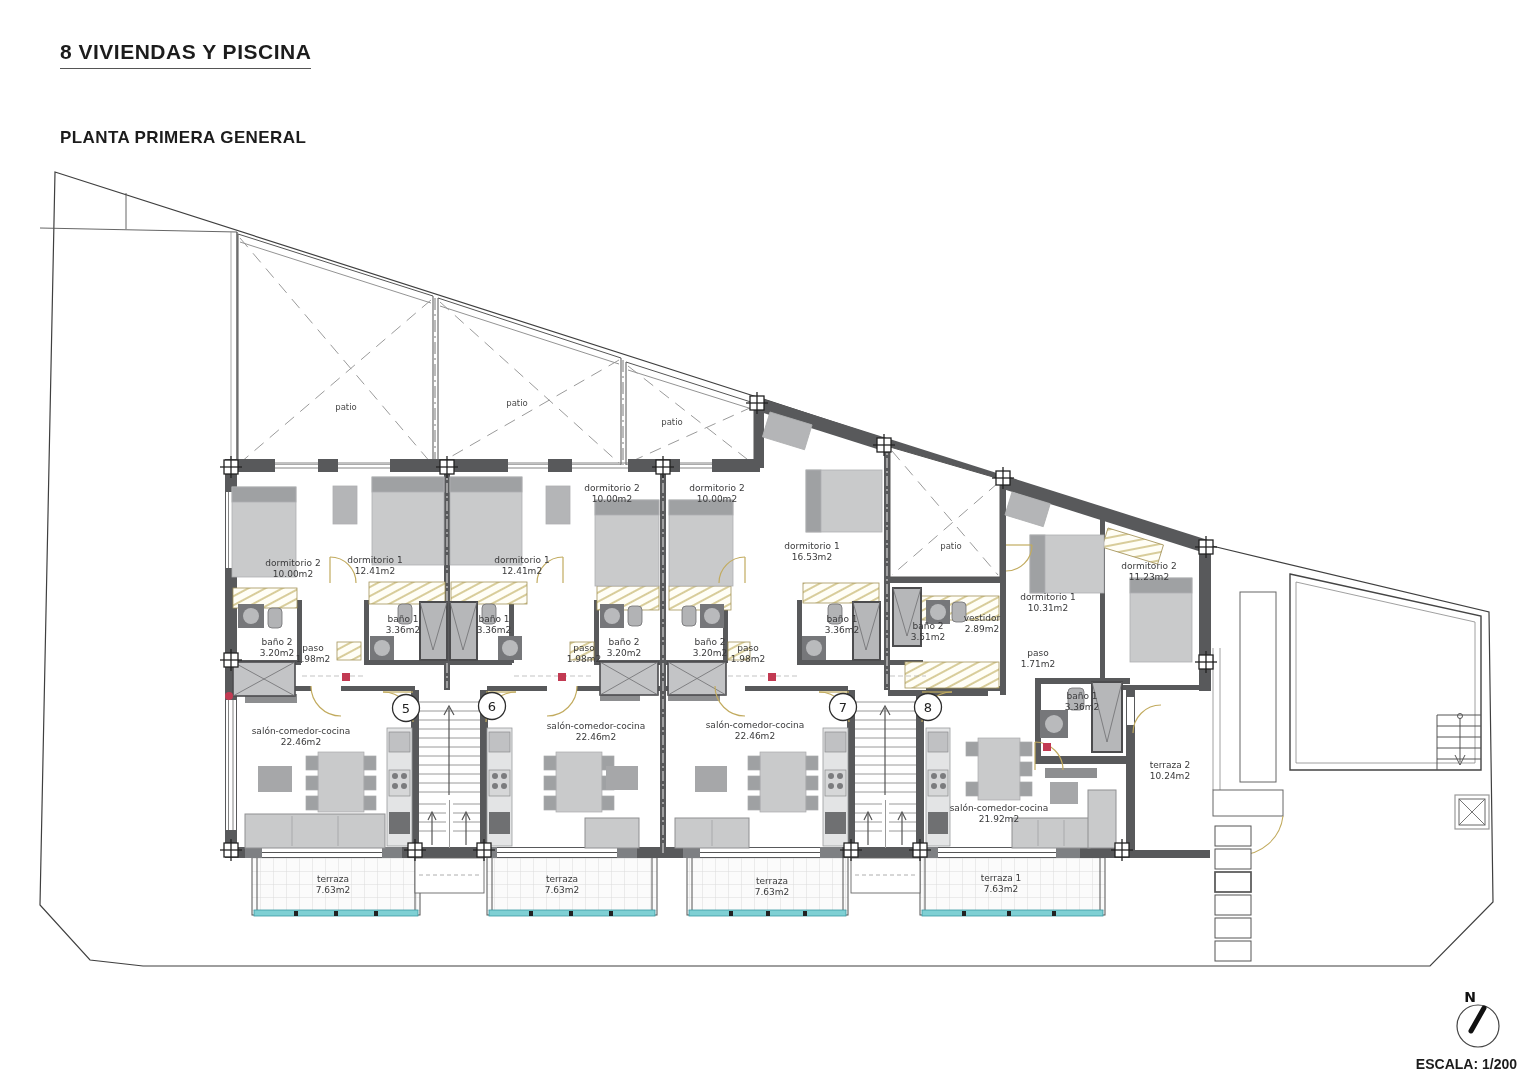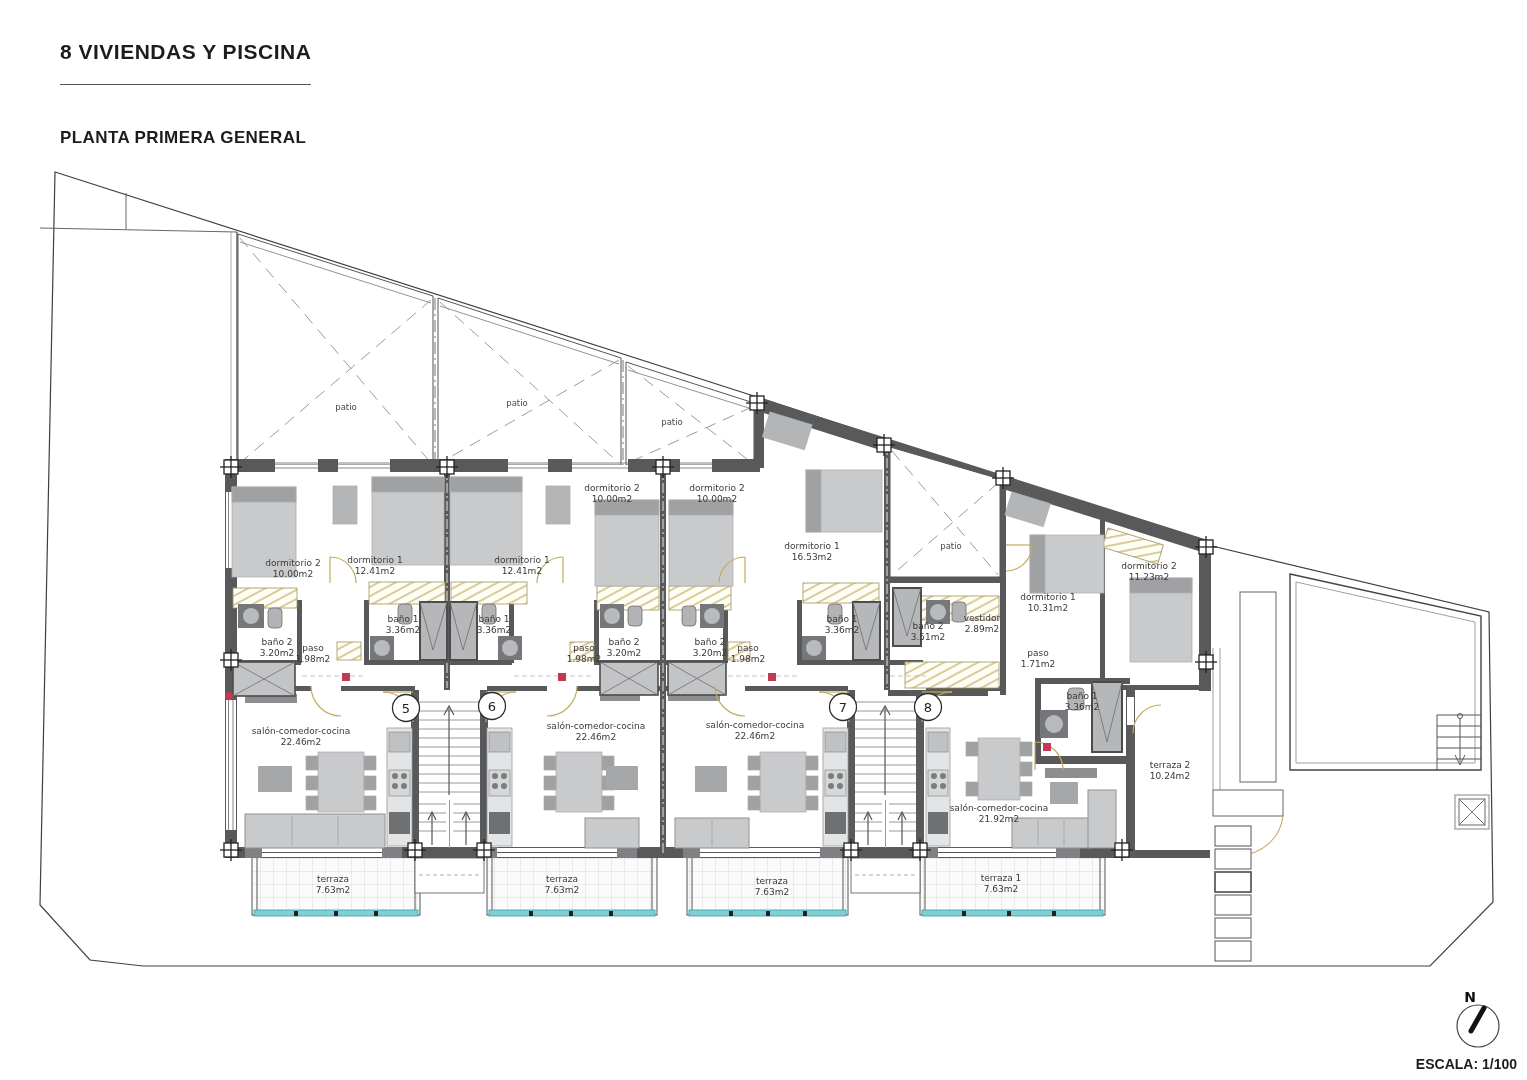--- a/index.html
+++ b/index.html
@@ -1,19 +1,19 @@
 <!DOCTYPE html>
 <html style="--wall: #58595b; --wall_light: #7e8083; --hatch_line: #b8a44e; --door_arc: #c2ab5f; --glass_teal: #7fd0d4; --teal_edge: #3a9aa3; --accent_red: #c23a52; --furniture: #c9cacb; --furniture_dark: #9fa1a3; --grid_line: #dcdcdc; --line: #3f3f3f; --text: #3a3a3b;"><head>
 <meta charset="utf-8">
 <style>
   html,body{margin:0;padding:0;background:#ffffff;}
   #page{position:relative;width:1527px;height:1080px;background:#fff;overflow:hidden;
         font-family:"Liberation Sans", sans-serif;}
   .title{position:absolute;left:60px;top:40px;font-size:21px;font-weight:bold;color:#1c1c1c;
-         letter-spacing:.5px;border-bottom:1.5px solid #555;padding-bottom:20px;}
+         letter-spacing:.5px;border-bottom:1.5px solid #555;padding-bottom:4px;}
   .subtitle{position:absolute;left:60px;top:108px;font-size:17px;font-weight:bold;color:#1c1c1c;
          letter-spacing:.4px;margin-top:20px;}
   .scale{position:absolute;left:1330px;top:1056px;width:187px;text-align:right;
          font-size:14px;font-weight:bold;color:#1c1c1c;}
   svg text{font-family:"DejaVu Sans", sans-serif;}
   .room-label{font-size:9px;fill:#3a3a3b;}
   .patio-label{font-size:8.5px;fill:#4a4a4a;}
   .badge-num{font-size:13px;fill:#222;}
   .north{font-size:14px;font-weight:bold;fill:#111;}
 </style>
@@ -690,14 +690,14 @@
         </g>
       </g>
 
     <g>
       <circle cx="1478" cy="1026" r="21" fill="none" stroke="#444" stroke-width="1.2"></circle>
       <line x1="1484" y1="1008" x2="1471" y2="1031" stroke="#111" stroke-width="5" stroke-linecap="round"></line>
       <text class="north" x="1470" y="1002" text-anchor="middle">N</text>
     </g>
   </svg>
 
-  <div class="scale">ESCALA: 1/100</div>
+  <div class="scale">ESCALA: 1/200</div>
 </div>
 
 </body></html>

